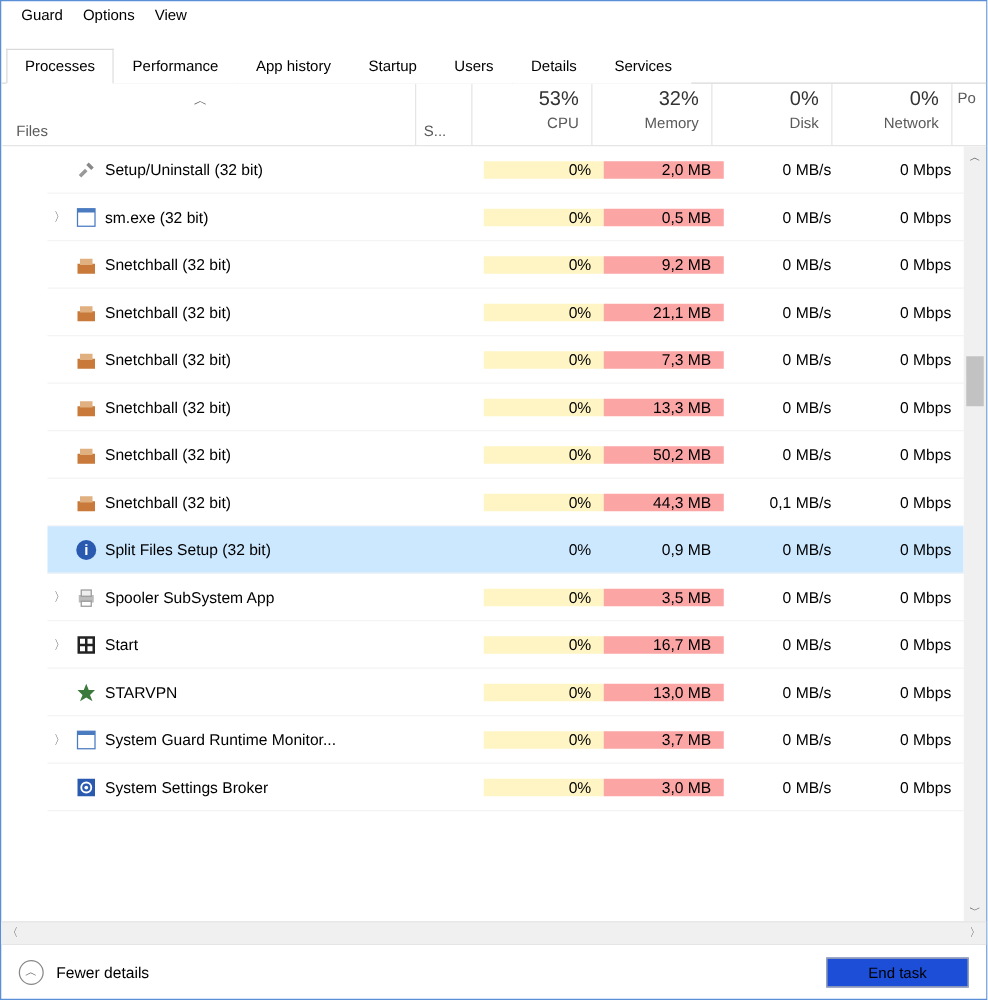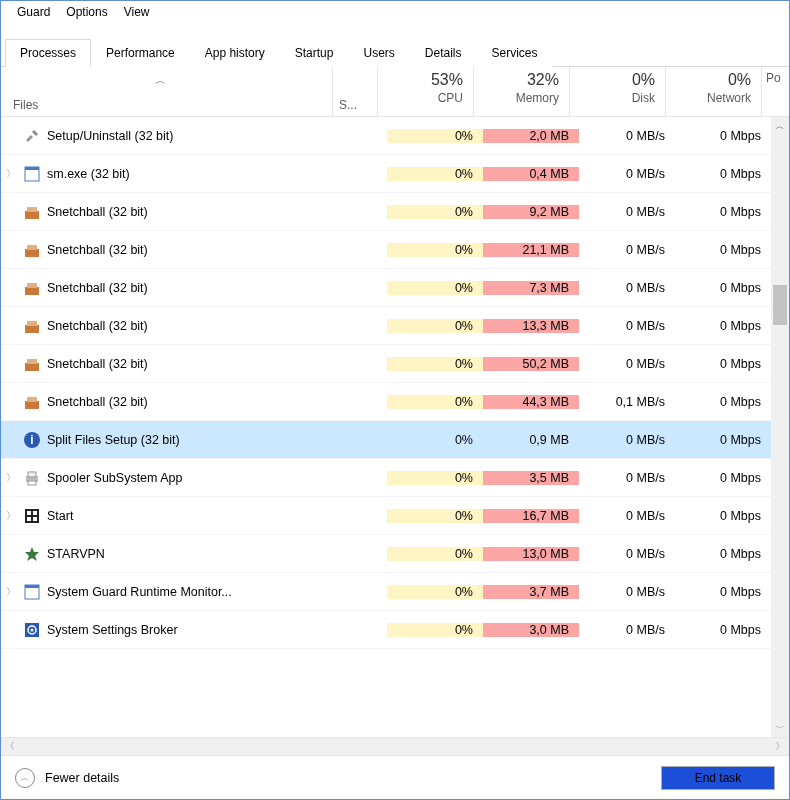--- a/index.html
+++ b/index.html
@@ -21,21 +21,21 @@
 .tab { padding: 6px 14px 6px 14px; font-size: 12px; border: 1px solid transparent; position: relative; top: 1px; background: #fff; }
 .tab.active { border: 1px solid #d9d9d9; border-bottom: 1px solid #fff; }
 
 .hdr-row { display: flex; height: 50px; border-bottom: 1px solid #e5e5e5; }
 .hdr-name { flex: 1; position: relative; padding: 4px 12px; display: flex; flex-direction: column; justify-content: flex-end; font-size: 12px; color: #5a5a5a; }
 .hdr-name .caret { position: absolute; top: 6px; left: 154px; font-size: 11px; color: #606060; }
 .hdr-status { width: 45px; border-left: 1px solid #e5e5e5; display: flex; align-items: flex-end; padding: 4px 6px; font-size: 12px; color: #5a5a5a; }
 .hdr-col { width: 96px; border-left: 1px solid #e5e5e5; text-align: right; padding: 4px 10px 4px 4px; font-size: 12px; color: #5a5a5a; display: flex; flex-direction: column; justify-content: flex-start; }
 .hdr-col.last { width: 28px; }
 .hdr-col .pct { font-size: 16px; margin-bottom: 2px; color: #333; }
-.rows { flex: 1; overflow-y: auto; overflow-x: hidden; }
+.rows { flex: 1; overflow-y: auto; overflow-x: hidden; padding-left: 37px; }
 
 .row { display: flex; height: 38px; align-items: center; border-bottom: 1px solid #f4f4f4; font-size: 12.5px; }
 .row .exp { width: 20px; text-align: center; color: #666; font-size: 10px; }
 .row .icon { width: 18px; height: 18px; margin-right: 6px; flex-shrink: 0; }
 .row .name-cell { flex: 1; display: flex; align-items: center; padding-left: 22px; }
 .row .name-cell.has-exp { padding-left: 2px; align-items: center; }
 .row .status-cell { width: 45px; }
 .row .data-cell { width: 96px; text-align: right; padding-right: 10px; font-size: 12.5px; }
 .row .data-cell.cpu { background: #fff4c4; }
 .row .data-cell.mem { background: #fca5a5; }
@@ -129,21 +129,21 @@
           <span class="exp">〉</span>
           <div class="name-cell has-exp">
             <span class="icon"><svg width="18" height="18" viewBox="0 0 18 18">
                 <rect x="2" y="2" width="14" height="14" fill="#fff" stroke="#4a7ac0"></rect>
                 <rect x="2" y="2" width="14" height="3" fill="#4a7ac0"></rect>
               </svg></span>
             <span>sm.exe (32 bit)</span>
           </div>
           <div class="status-cell"></div>
           <div class="data-cell cpu">0%</div>
-          <div class="data-cell mem">0,4 MB</div>
+          <div class="data-cell mem">0,5 MB</div>
           <div class="data-cell">0 MB/s</div>
           <div class="data-cell">0 Mbps</div>
         </div>
         <div class="row">
           <div class="name-cell">
             <span class="icon"><svg width="18" height="18" viewBox="0 0 18 18">
                 <rect x="2" y="8" width="14" height="8" fill="#c97a3a"></rect>
                 <rect x="4" y="4" width="10" height="5" fill="#e0b080"></rect>
               </svg></span>
             <span>Snetchball (32 bit)</span>

